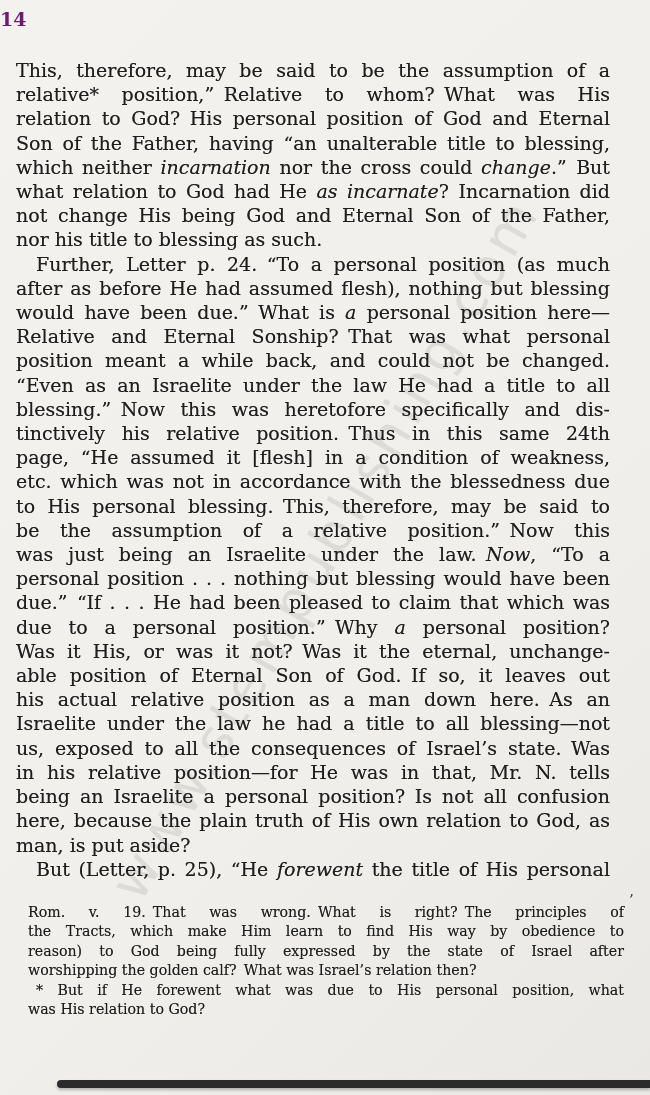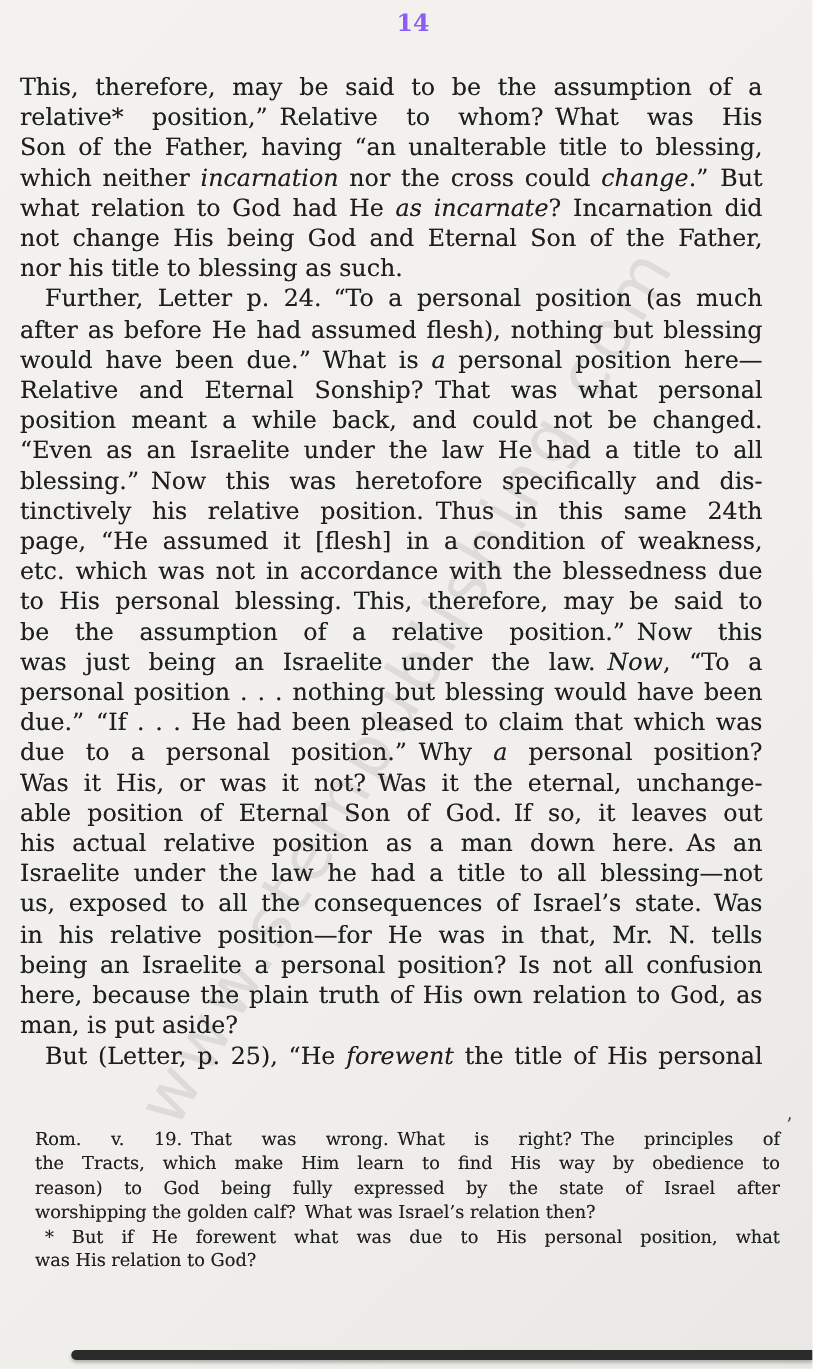--- a/index.html
+++ b/index.html
@@ -3,22 +3,22 @@
 <meta charset="utf-8">
 <style>
   html,body{margin:0;padding:0;}
   body{
     width:650px;height:1095px;position:relative;overflow:hidden;
     background:linear-gradient(135deg,#f3f2ee 0%,#f0efeb 60%,#e9e8e4 100%);
     font-family:"DejaVu Serif", serif;
     color:#1e1e1e;
   }
   .page-number{
-    position:absolute;top:8px;left:0;right:0;text-align:center;
-    font-weight:bold;font-size:19px;color:#8b5cf6;padding-left:11px;
+    position:absolute;top:8px;left:0;right:0;
+    font-weight:bold;font-size:19px;color:#701a75;
   }
   .watermark{
     position:absolute;top:50%;left:50%;
     transform:translate(-50%,-50%) rotate(-60deg);
     font-family:"DejaVu Sans", sans-serif;
     font-size:54px;letter-spacing:5px;white-space:nowrap;
     color:rgba(150,150,148,0.22);
     pointer-events:none;z-index:1;
   }
   .body-text{
@@ -55,20 +55,21 @@
 </head>
 <body>
 
 <div class="watermark">www.stempublishing.com</div>
 
 <div class="page-number">14</div>
 
 <div class="body-text">
     <div class="line">This, therefore, may be said to be the assumption of a</div>
     <div class="line">relative* position,” Relative to whom? What was His</div>
+    <div class="line">relation to God? His personal position of God and Eternal</div>
     <div class="line">Son of the Father, having “an unalterable title to blessing,</div>
     <div class="line">which neither <i>incarnation</i> nor the cross could <i>change</i>.” But</div>
     <div class="line">what relation to God had He <i>as incarnate</i>? Incarnation did</div>
     <div class="line">not change His being God and Eternal Son of the Father,</div>
     <div class="line last">nor his title to blessing as such.</div>
     <div class="line indent">Further, Letter p. 24. “To a personal position (as much</div>
     <div class="line">after as before He had assumed flesh), nothing but blessing</div>
     <div class="line">would have been due.” What is <i>a</i> personal position here—</div>
     <div class="line">Relative and Eternal Sonship? That was what personal</div>
     <div class="line">position meant a while back, and could not be changed.</div>

